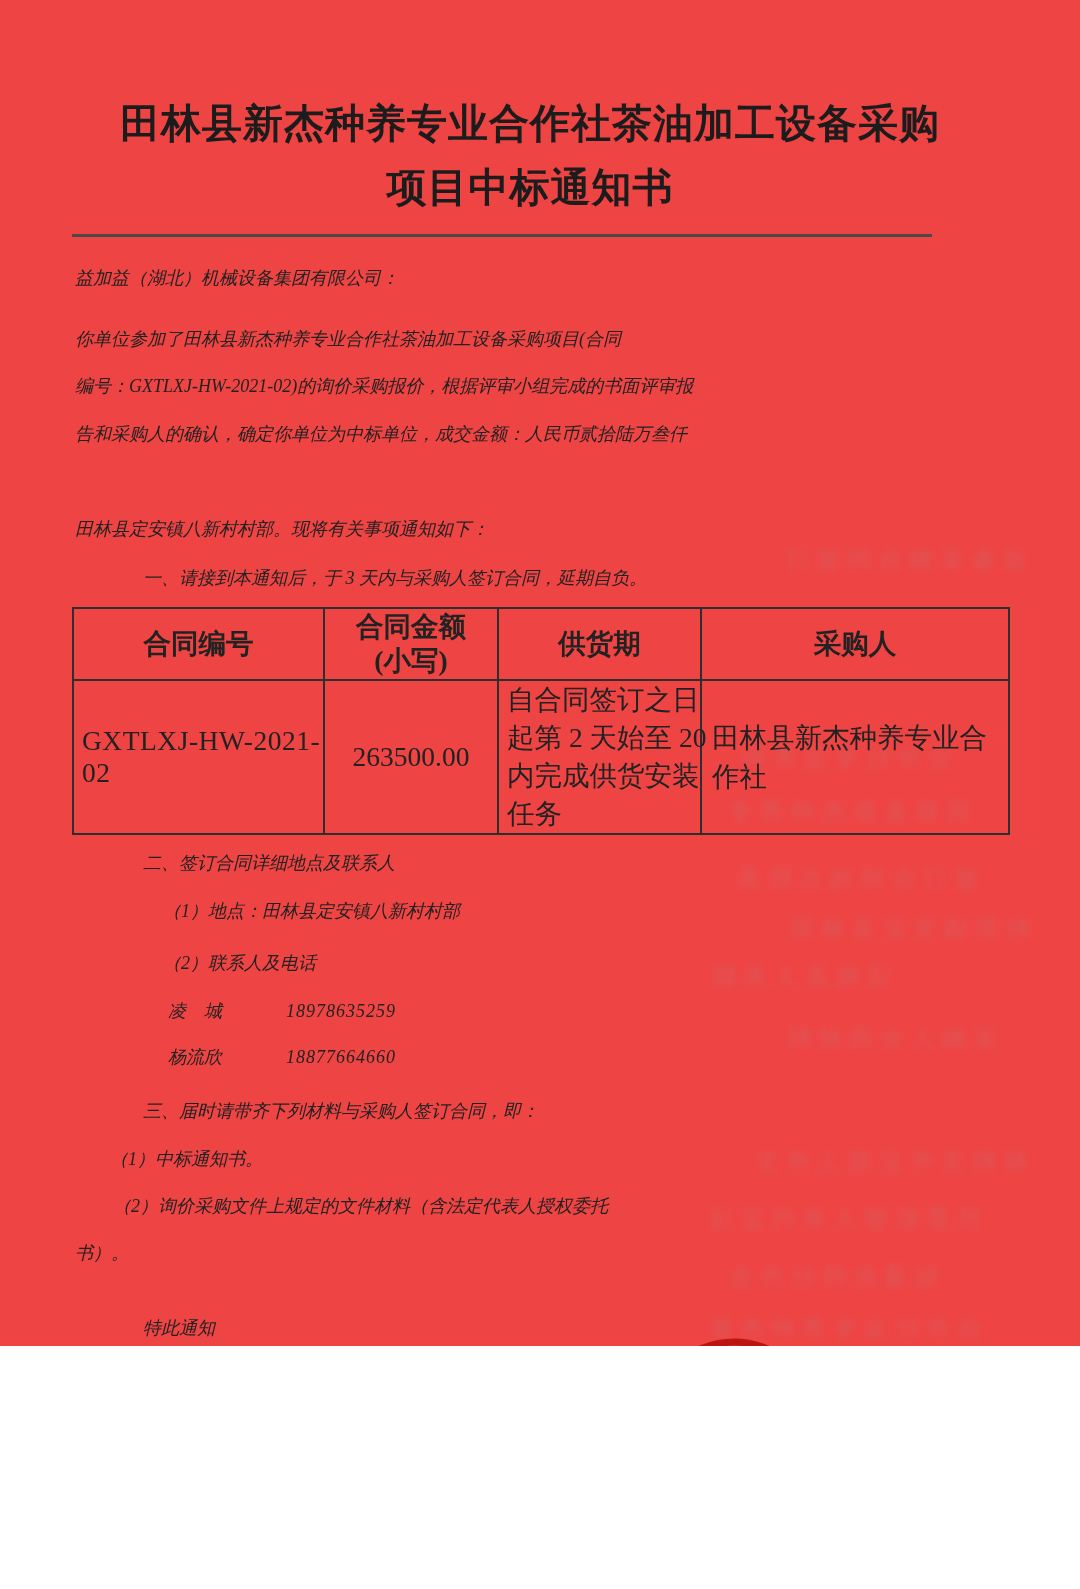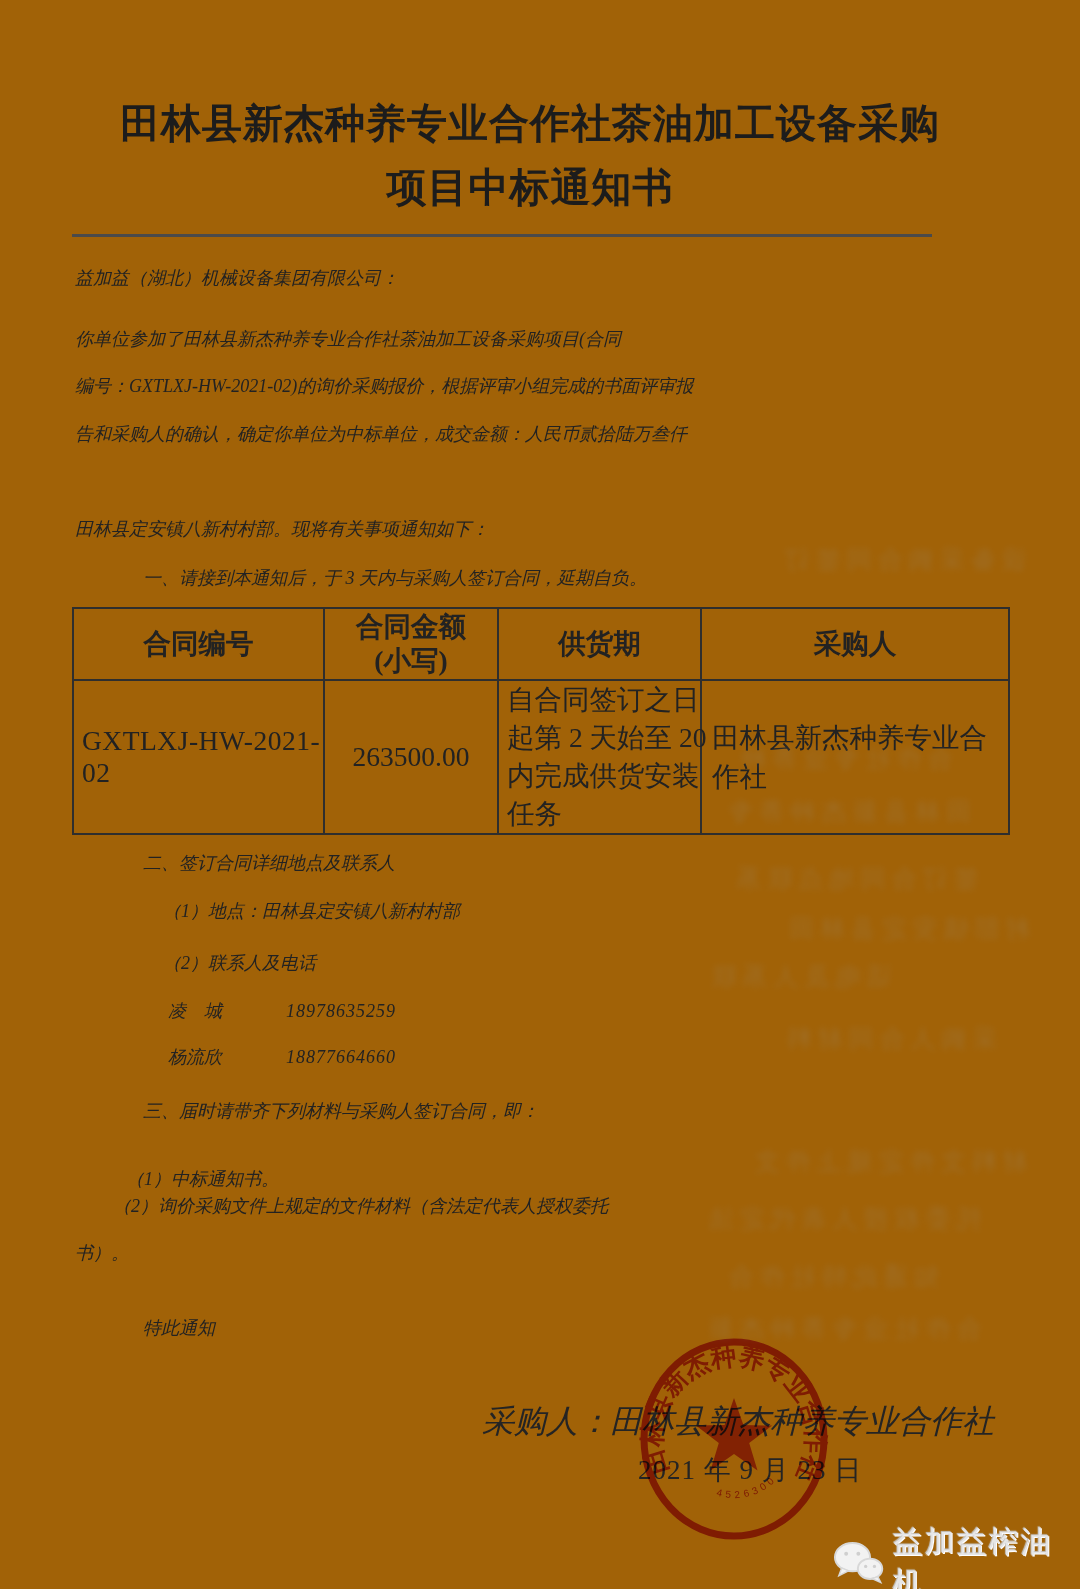--- a/index.html
+++ b/index.html
@@ -1,18 +1,18 @@
 <!DOCTYPE html>
 <html><head>
 <meta charset="utf-8">
 <style>
   * { margin:0; padding:0; box-sizing:border-box; }
   html,body { background:#ffffff; }
   .page {
-    position:relative; width:1080px; height:1589px; background:#a16207;
+    position:relative; width:1080px; height:1346px; background:#ef4444;
     overflow:hidden; color:#242424;
     font-family:"Liberation Serif","DejaVu Serif",serif;
   }
   .abs { position:absolute; white-space:nowrap; }
   .doc-title { top:92px; left:0; width:1060px; text-align:center;
     font-size:40px; font-weight:bold; line-height:64px; color:#1c1c1c;
     letter-spacing:1px; white-space:normal; }
   .rule { top:234px; left:72px; width:860px; height:3px; background:#4a4a4a; }
   .body-text { font-size:18px; color:#222;font-style:italic; }
   .salutation { top:266px; left:75px; }
@@ -109,21 +109,21 @@
   <div class="abs body-text sub-item" style="top:951px;">（2）联系人及电话</div>
 
   <div class="abs body-text contact-row" style="top:999px;">
     <span class="contact-name">凌　城</span><span class="contact-phone">18978635259</span>
   </div>
   <div class="abs body-text contact-row" style="top:1045px;">
     <span class="contact-name">杨流欣</span><span class="contact-phone">18877664660</span>
   </div>
 
   <div class="abs body-text sec-head" style="top:1099px;">三、届时请带齐下列材料与采购人签订合同，即：</div>
-  <div class="abs body-text" style="top:1147px; left:126px;margin-top:20px;">（1）中标通知书。</div>
+  <div class="abs body-text" style="top:1147px; left:110px;">（1）中标通知书。</div>
   <div class="abs body-text" style="top:1194px; left:113px;">（2）询价采购文件上规定的文件材料（含法定代表人授权委托</div>
   <div class="abs body-text" style="top:1241px; left:75px;">书）。</div>
 
   <div class="abs body-text sec-head" style="top:1316px;">特此通知</div>
 
   <div class="abs sig-buyer">采购人：田林县新杰种养专业合作社</div>
   <div class="abs sig-date">2021 年 9 月 23 日</div>
 
   <svg class="stamp" width="198" height="212" viewBox="0 0 198 212">
     <ellipse cx="98" cy="105" rx="90" ry="97" fill="none" stroke="#c5392c" stroke-width="7"></ellipse>

